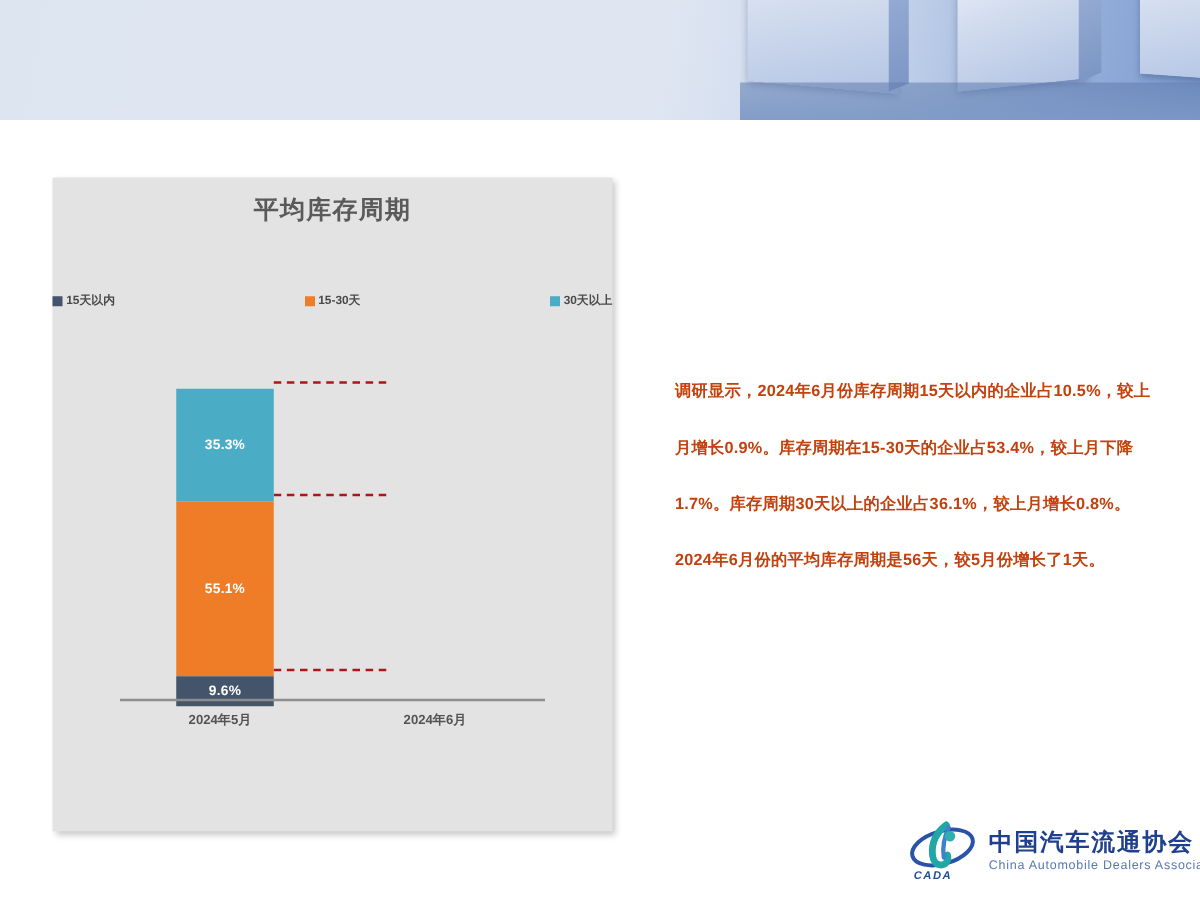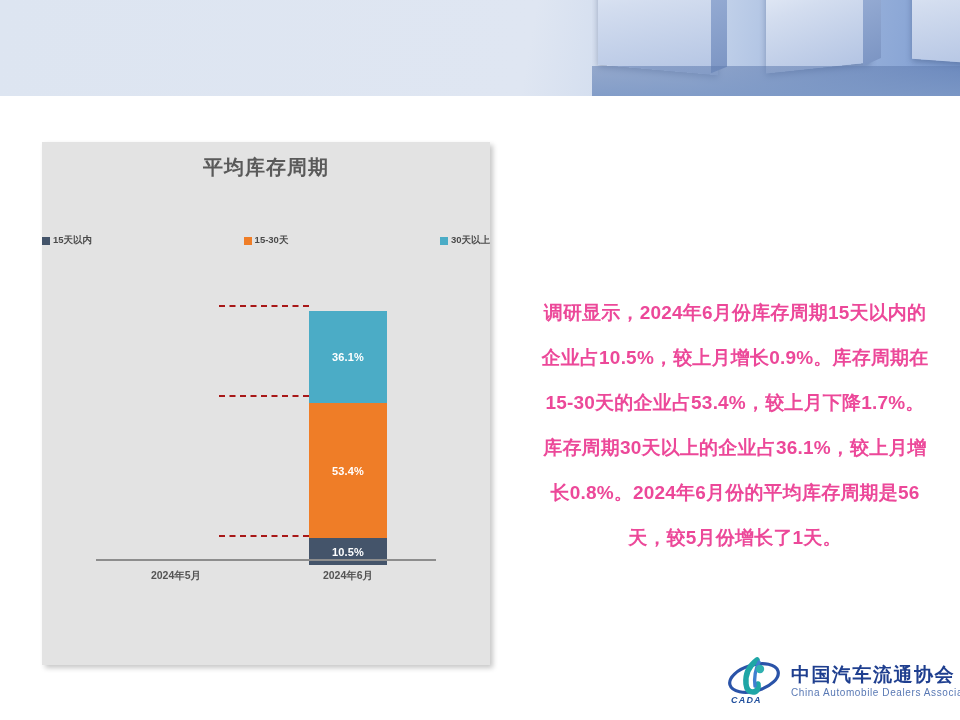--- a/index.html
+++ b/index.html
@@ -144,26 +144,25 @@
     width: 90px;
     height: 0;
     border-top: 2.6px dashed #a81818;
   }
 
   
   #analysis-text {
     position: absolute;
     left: 540px; top: 290px;
     width: 390px;
-    font-size: 19px;
-    font-weight: bold;
-    color: #ec4899;
+    font-size: 13px;
+    font-weight: bold;
+    color: #c2410c;
     line-height: 45px;
     letter-spacing: 0.2px;
-    text-align: center;
   }
 
   
   #brand-logo {
     position: absolute;
     left: 727px; top: 653px;
     width: 215px; height: 56px;
     display: flex;
     align-items: center;
     gap: 8px;
@@ -230,26 +229,26 @@
       <span class="legend-swatch" style="background: rgb(75, 172, 198);"></span>
       <span>30天以上</span>
     </div>
   </div>
 
   <div id="plot-area">
     <div class="connector" id="connector-0" style="top: 0px; width: 90px;"></div>
     <div class="connector" id="connector-1" style="top: 89.662px;"></div>
     <div class="connector" id="connector-2" style="top: 229.616px;"></div>
 
-
-    <div class="bar-stack" id="bar-stack-1">
-      <div class="seg" id="seg-1-2" style="background: rgb(75, 172, 198); height: 91.694px;">36.1%</div>
-      <div class="seg" id="seg-1-1" style="background: rgb(239, 125, 39); height: 135.636px;">53.4%</div>
-      <div class="seg" id="seg-1-0" style="background: rgb(68, 84, 106); height: 26.67px;">10.5%</div>
-    </div>
+    <div class="bar-stack" id="bar-stack-0">
+      <div class="seg" id="seg-0-2" style="background: rgb(75, 172, 198); height: 89.662px;">35.3%</div>
+      <div class="seg" id="seg-0-1" style="background: rgb(239, 125, 39); height: 139.954px;">55.1%</div>
+      <div class="seg" id="seg-0-0" style="background: rgb(68, 84, 106); height: 24.384px;">9.6%</div>
+    </div>
+
 
     <div id="axis-line"></div>
     <div class="cat-label" id="cat-label-0">2024年5月</div>
     <div class="cat-label" id="cat-label-1">2024年6月</div>
   </div>
 </div>
 
 <div id="analysis-text">调研显示，2024年6月份库存周期15天以内的企业占10.5%，较上月增长0.9%。库存周期在15-30天的企业占53.4%，较上月下降1.7%。库存周期30天以上的企业占36.1%，较上月增长0.8%。2024年6月份的平均库存周期是56天，较5月份增长了1天。</div>
 
 <div id="brand-logo">

